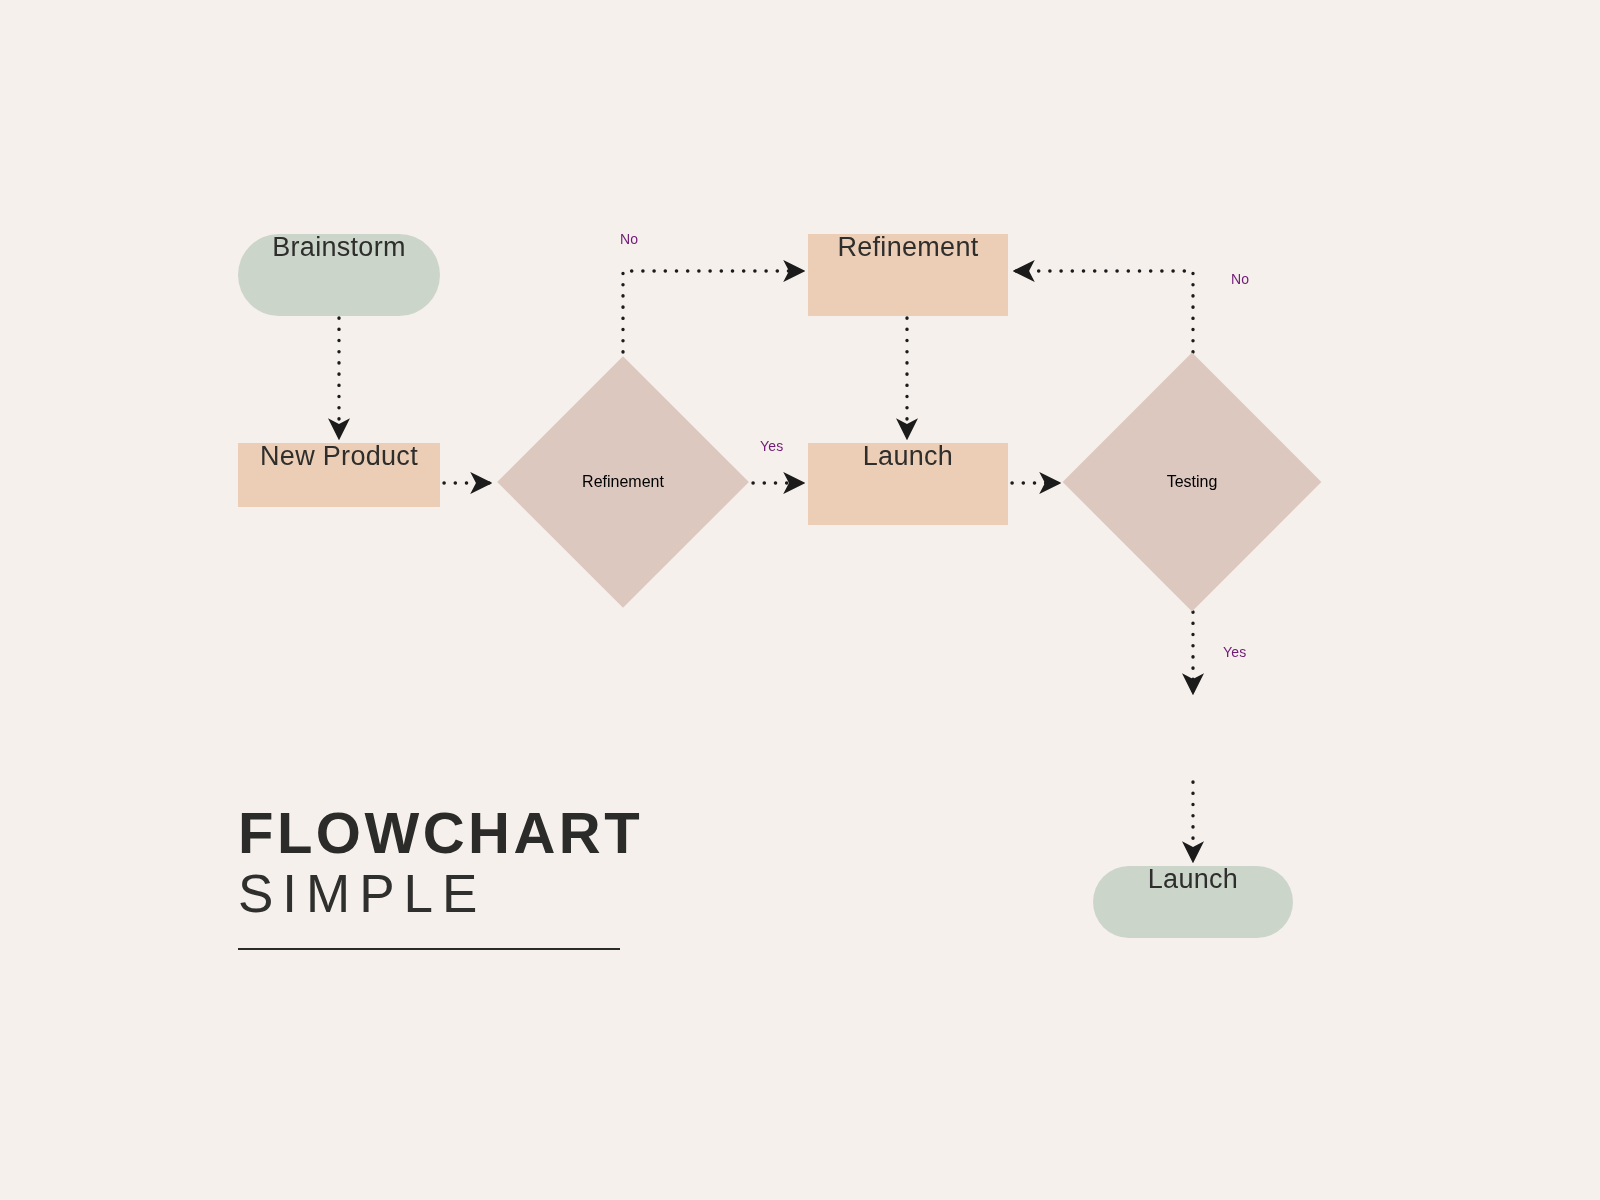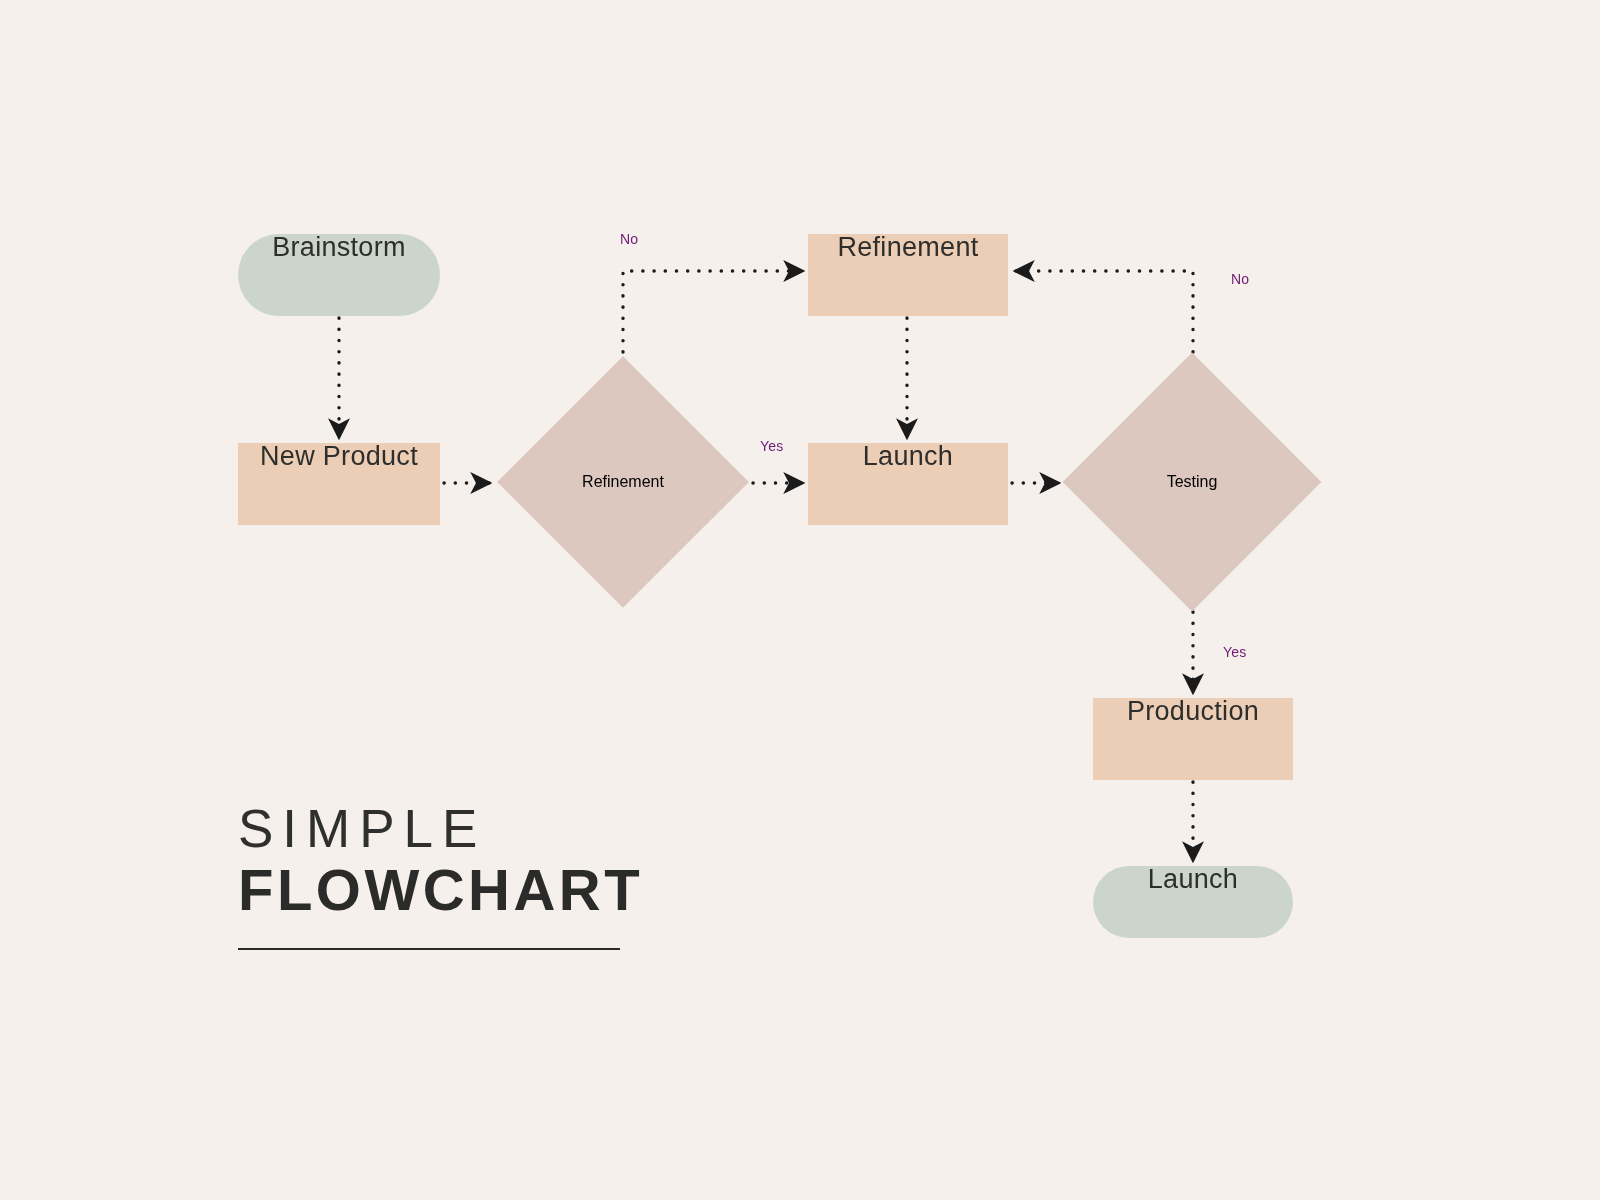--- a/index.html
+++ b/index.html
@@ -137,21 +137,21 @@
       <path d="M 1193 612 L 1193 692" marker-end="url(#arrow)"></path>
 
       <path d="M 1193 782 L 1193 860" marker-end="url(#arrow)"></path>
     </g>
   </svg>
 
   <div class="node terminator" style="left:238px; top:234px; width:202px; height:82px;">
     <span class="label">Brainstorm</span>
   </div>
 
-  <div class="node process" style="left:238px; top:443px; width:202px; height:82px;">
+  <div class="node process" style="left:238px; top:443px; width:202px; height:64px;">
     <span class="label">New Product</span>
   </div>
 
   <div class="decision" style="left:497px; top:356px; width:252px; height:252px;">
     <span class="dia" style="width:178px; height:178px;"></span>
     <span class="label">Refinement</span>
   </div>
 
   <div class="node process" style="left:808px; top:234px; width:200px; height:82px;">
     <span class="label">Refinement</span>
@@ -159,35 +159,32 @@
 
   <div class="node process" style="left:808px; top:443px; width:200px; height:82px;">
     <span class="label">Launch</span>
   </div>
 
   <div class="decision" style="left:1066px; top:356px; width:252px; height:252px;">
     <span class="dia" style="width:183px; height:183px;"></span>
     <span class="label">Testing</span>
   </div>
 
-  <div class="node process" style="left:1093px; top:698px; width:200px; height:82px;">
-    <span class="label">Production</span>
-  </div>
 
   <div class="node terminator" style="left:1093px; top:866px; width:200px; height:72px;">
     <span class="label">Launch</span>
   </div>
 
   <div class="edge-label" style="left:620px; top:232px;">No</div>
 
   <div class="edge-label" style="left:1231px; top:272px;">No</div>
 
   <div class="edge-label" style="left:760px; top:439px;">Yes</div>
 
   <div class="edge-label" style="left:1223px; top:645px;">Yes</div>
 
   <div id="title-block">
+    <div id="title-line2">FLOWCHART</div>
     <div id="title-line1">SIMPLE</div>
-    <div id="title-line2">FLOWCHART</div>
     <div id="title-rule"></div>
   </div>
 
 </div>
 
 </body></html>

